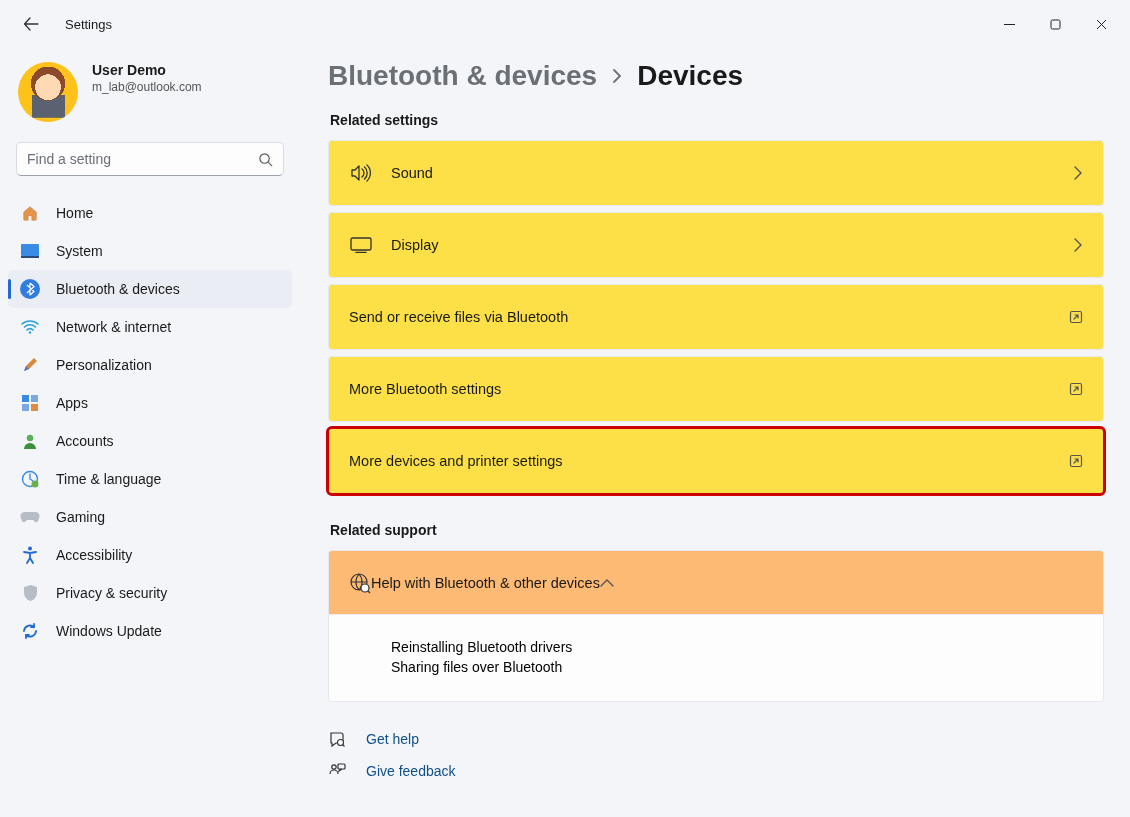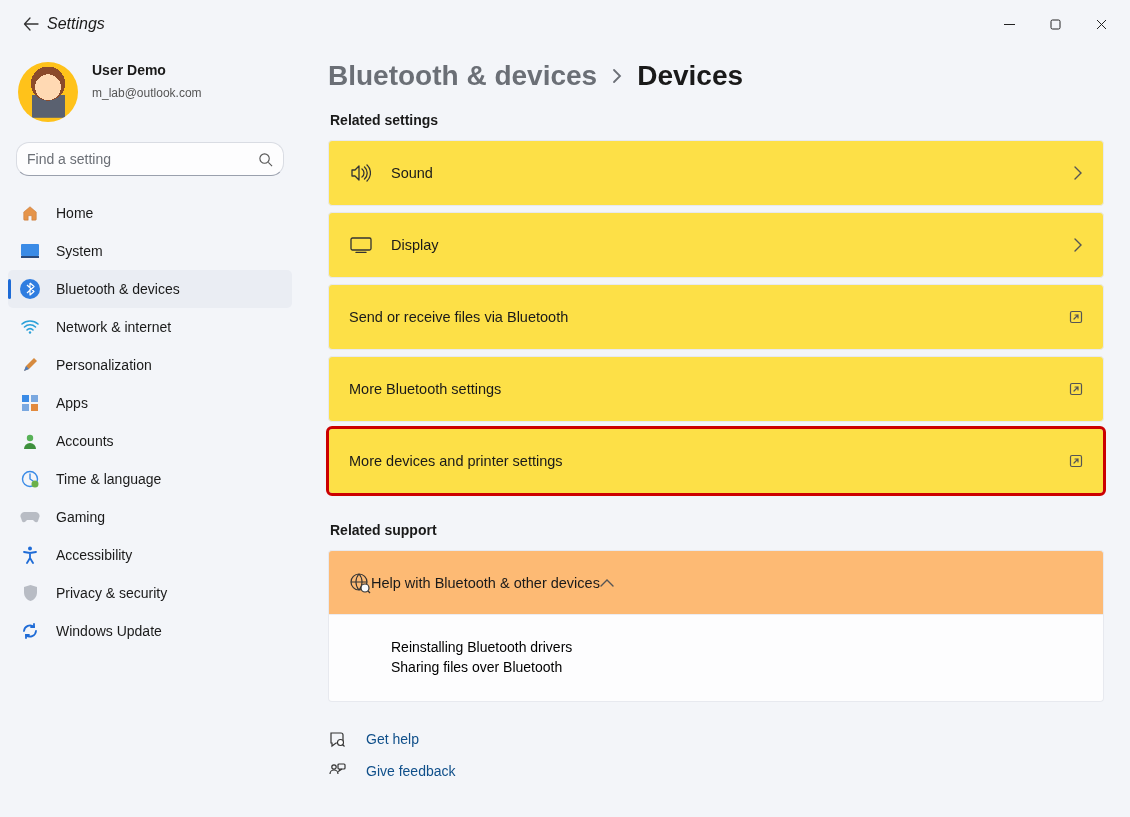--- a/index.html
+++ b/index.html
@@ -20,22 +20,22 @@
     align-items: center;
     height: 48px;
     padding: 0 6px 0 15px;
   }
   .titlebar .back {
     width: 32px; height: 32px;
     display: flex; align-items: center; justify-content: center;
     border-radius: 4px;
   }
   .titlebar .title {
-    font-size: 16px;
-    font-style: italic;
+    margin-left: 18px;
+    font-size: 13px;
   }
   .titlebar .spacer { flex: 1; }
   .winbtn {
     width: 46px; height: 32px;
     display: flex; align-items: center; justify-content: center;
   }
 
   
   .app {
     display: flex;
@@ -62,34 +62,34 @@
   .avatar {
     width: 60px; height: 60px; border-radius: 50%;
     background: radial-gradient(circle at 50% 42%, #ffd9b3 0 28%, transparent 28%),
                 radial-gradient(circle at 50% 36%, #8b4a2b 0 35%, transparent 35%),
                 linear-gradient(#5a6170,#5a6170) 50% 90%/55% 38% no-repeat,
                 #ffc21a;
     position: relative;
     overflow: hidden;
   }
   .user-name { font-weight: 600; font-size: 14px; }
-  .user-email { font-size: 12px; color: #555; margin-top:8px;}
+  .user-email { font-size: 12px; color: #555; margin-top:2px;}
 
   
   .search-wrap {
     padding: 6px 16px 14px 16px;
   }
   .search {
     width: 100%;
     display: flex;
     align-items: center;
     background: #fdfdfe;
     border: 1px solid #d9dce3;
     border-bottom: 1.5px solid #9aa0ad;
-    border-radius: 13px;
+    border-radius: 5px;
     height: 34px;
     padding: 0 10px;
   }
   .search input {
     flex:1; border:0; outline:0; background:transparent;
     font-size: 14px; color:#333;
   }
   .search input::placeholder { color:#6b6f76; }
   .search .mag { color:#555; }
 

